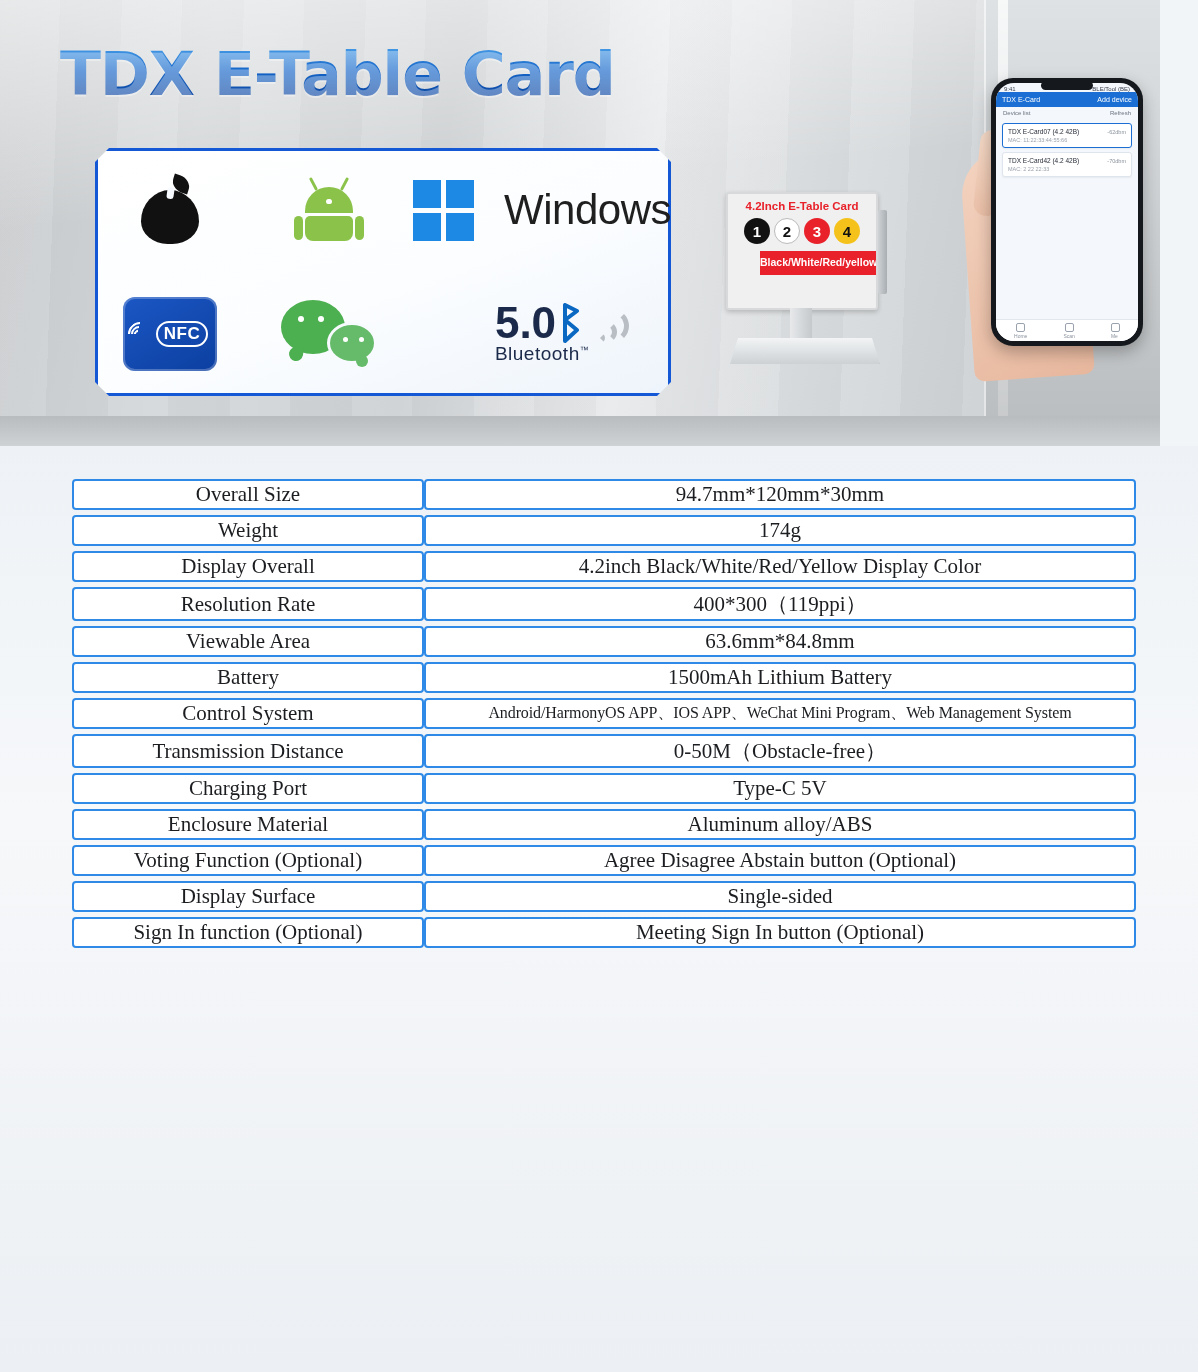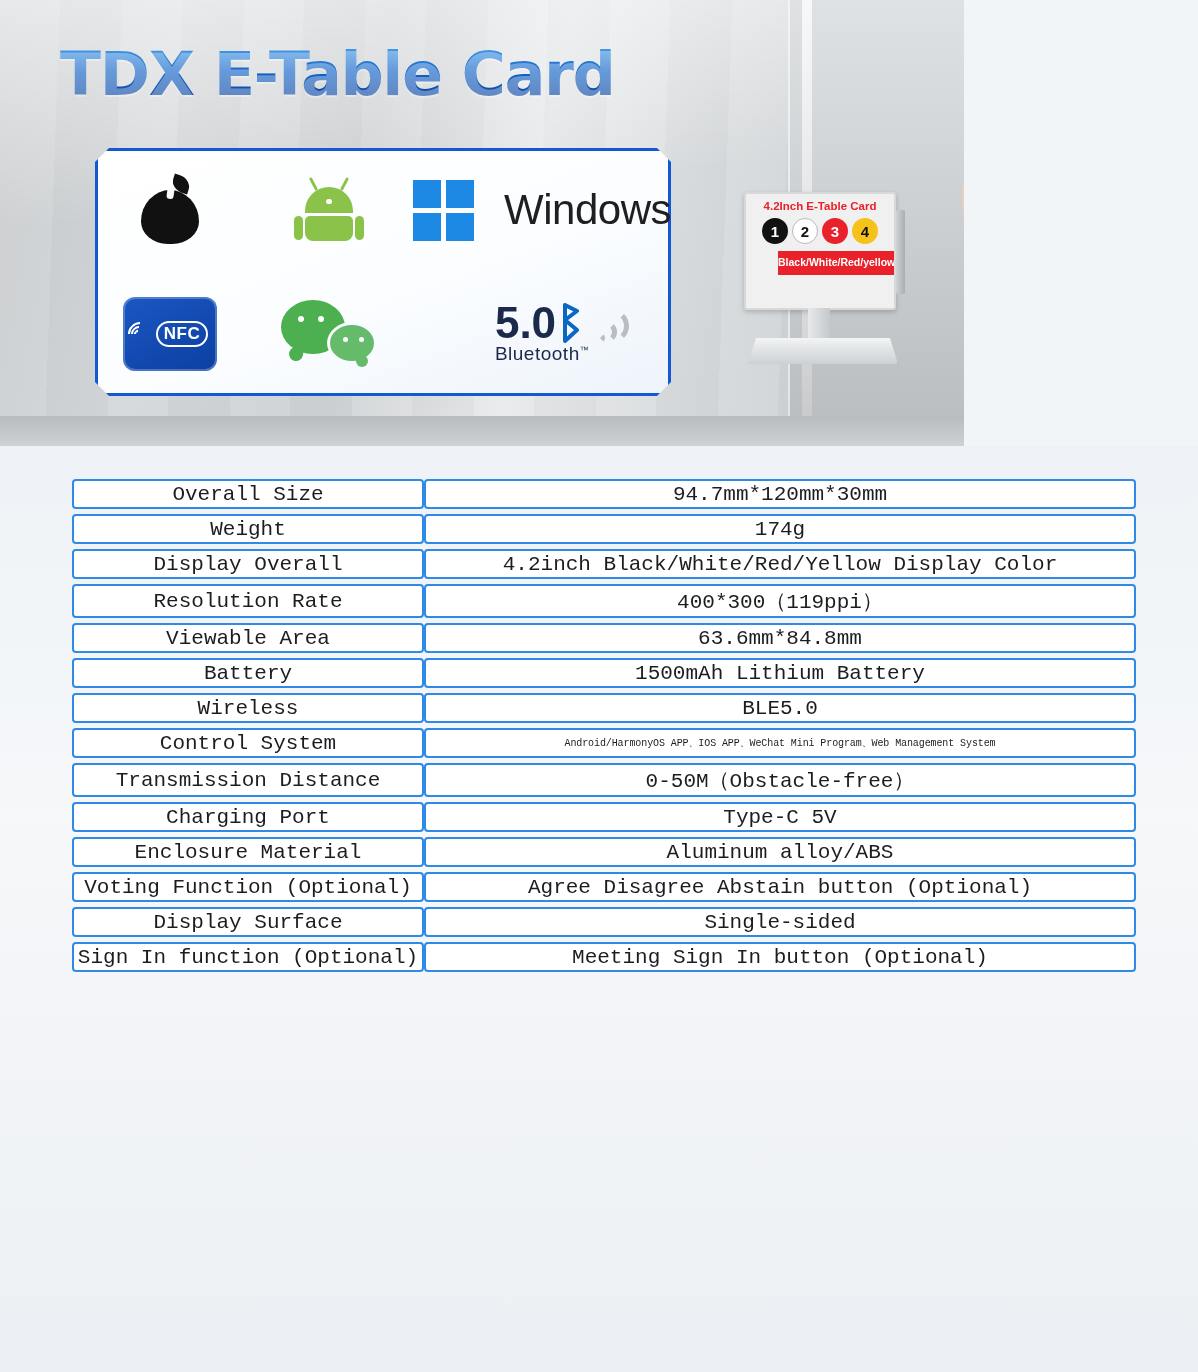--- a/index.html
+++ b/index.html
@@ -7,21 +7,21 @@
     margin: 0; padding: 0;
     width: 1198px; height: 1372px;
     font-family: "Liberation Sans", sans-serif;
     background: #f2f5f7;
     overflow: hidden;
   }
 
   
   .hero {
     position: relative;
-    width: 964px;
+    width: 1160px;
     height: 446px;
     overflow: hidden;
     background: linear-gradient(100deg,#c9ccce 0%,#d5d8da 18%,#cfd2d4 38%,#e8eaec 55%,#d8dbdd 72%,#c4c7c9 100%);
   }
   .hero:before {
     content: "";
     position: absolute;
     left: 0; top: 0; bottom: 0;
     width: 1198px;
     background:
@@ -208,21 +208,21 @@
     border: 5px solid #b9bec4; border-radius: 50%;
     border-left-color: transparent; border-bottom-color: transparent; border-top-color: transparent;
   }
   .bt-signal span:nth-child(1){ width:10px;height:10px; }
   .bt-signal span:nth-child(2){ width:22px;height:22px; }
   .bt-signal span:nth-child(3){ width:34px;height:34px; }
 
   
   .device {
     position: absolute;
-    left: 730px; top: 192px;
+    left: 712px; top: 192px;
     width: 185px; height: 178px;
   }
   .dev-screen-frame {
     position:absolute; left: 14px; top: 0; width: 152px; height: 118px;
     background: #f0f0f0; border: 2px solid #d7d9db; border-radius: 3px;
     box-shadow: 0 2px 5px rgba(0,0,0,0.2);
     overflow: hidden;
   }
   .dev-title {
     font-size: 11.5px; font-weight: 700; color: #e8212a; text-align:center; margin-top: 6px;
@@ -324,25 +324,25 @@
   }
   .spec-table { width: 1064px; border-collapse: separate; border-spacing: 0 5px; }
   .spec-table td {
     background:#fff;
     border: 2px solid #2e8ae6;
     height: 30px;
     text-align: center;
     vertical-align: middle;
     font-size: 21px;
     color: #1b1d20;
-    font-family: Liberation Mono, monospace;
+    font-family: Liberation Serif, serif;
   }
   .spec-table td.k { width: 352px; border-radius: 4px; }
   .spec-table td.v { width: 712px; border-radius: 4px; }
-  .spec-table tr.small td.v { font-size: 10px; letter-spacing: -0.1px; }
+  .spec-table tr.small td.v { font-size: 16px; letter-spacing: -0.1px; }
 </style>
 </head>
 <body>
 
 <div class="hero">
   <div class="hero-panel-right"></div>
   <div class="hero-floor"></div>
 
   <div class="title-wrap">
     <div class="title-main">TDX  E-Table Card</div>
@@ -517,24 +517,20 @@
           <td class="v">400*300（119ppi）</td>
         </tr>
         <tr>
           <td class="k">Viewable Area</td>
           <td class="v">63.6mm*84.8mm</td>
         </tr>
         <tr>
           <td class="k">Battery</td>
           <td class="v">1500mAh Lithium Battery</td>
         </tr>
-        <tr>
-          <td class="k">Wireless</td>
-          <td class="v">BLE5.0</td>
-        </tr>
         <tr class="small">
           <td class="k">Control System</td>
           <td class="v">Android/HarmonyOS APP、IOS APP、WeChat Mini Program、Web Management System</td>
         </tr>
         <tr>
           <td class="k">Transmission Distance</td>
           <td class="v">0-50M（Obstacle-free）</td>
         </tr>
         <tr>
           <td class="k">Charging Port</td>

